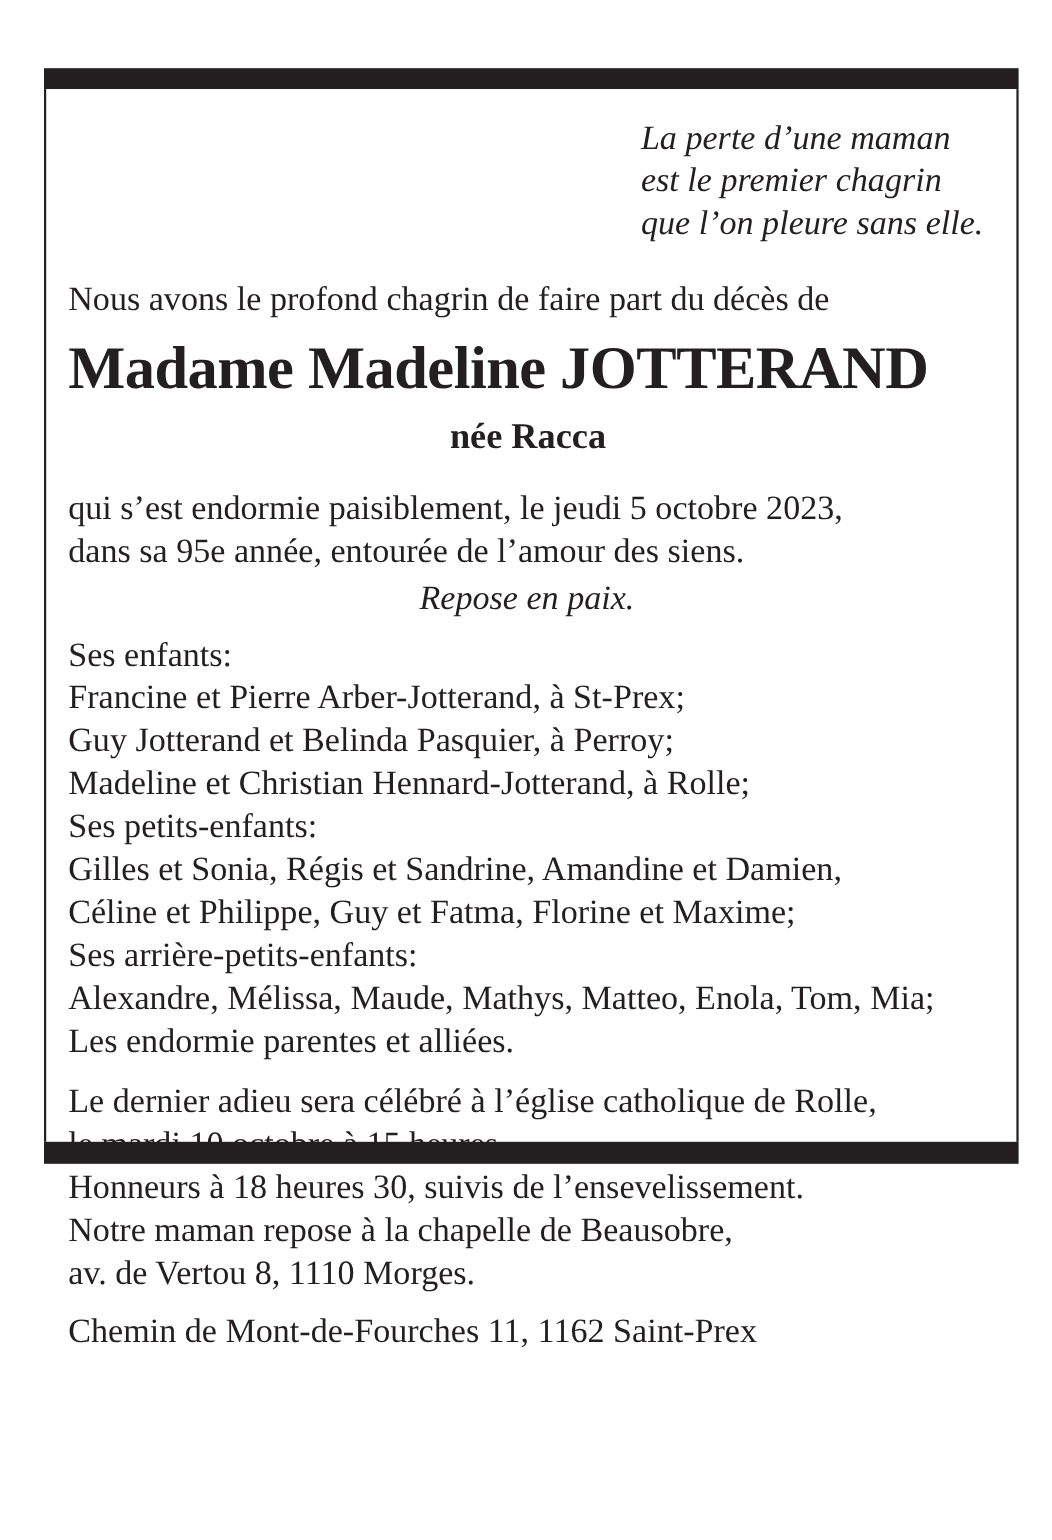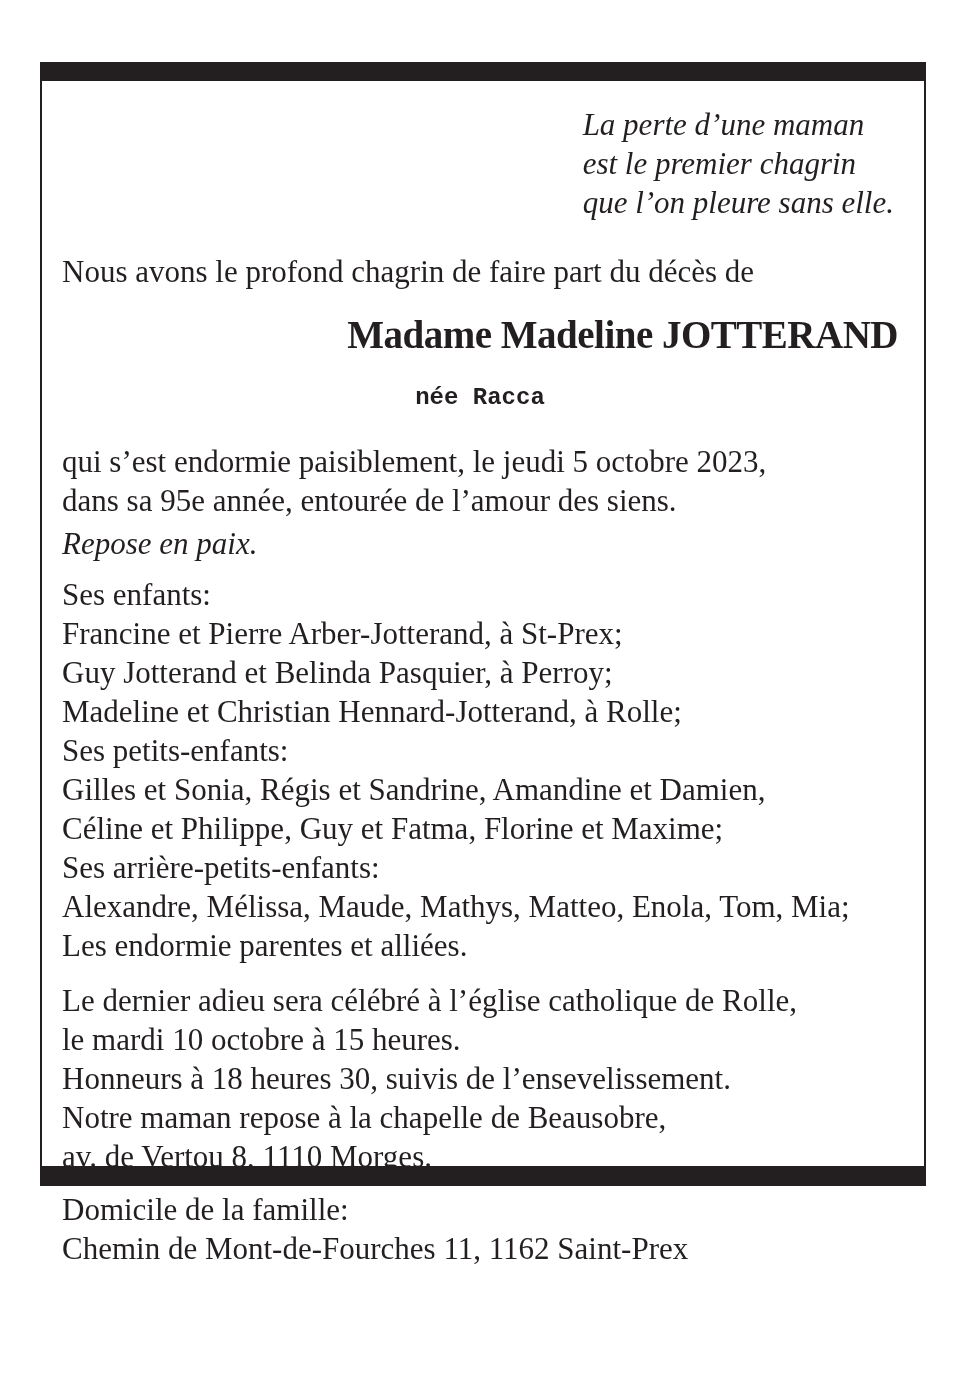--- a/index.html
+++ b/index.html
@@ -16,21 +16,21 @@
     left: 40px; top: 62px;
     width: 886px;
   }
   .rule {
     height: 19px;
     background: #231f20;
   }
   .rule.bottom { height: 20px; }
   .frame {
     box-sizing: border-box;
-    height: 1085px;
+    height: 957px;
     border-left: 2px solid #231f20;
     border-right: 2px solid #231f20;
     background: #ffffff;
     padding: 24px 26px 20px 20px;
   }
   .body-text { font-size: 31px; line-height: 39px; }
   .epigraph {
     width: fit-content;
     margin-left: auto;
     margin-right: 4px;
@@ -39,38 +39,37 @@
     line-height: 39px;
     text-align: left;
   }
   .announcement {
     margin-top: 30px;
     font-size: 31px;
     line-height: 39px;
   }
   .deceased-name {
     margin-top: 12px;
-    text-align: right;
+    text-align: left;
     font-weight: bold;
-    font-size: 39px;
+    font-size: 55px;
     line-height: 64px;
     letter-spacing: -0.5px;
   }
   .maiden-name {
     margin-top: 10px;
     text-align: center;
     font-weight: bold;
-    font-size: 24px;
+    font-size: 33px;
     line-height: 41px;
-    font-family: Liberation Mono, monospace;
   }
   .passing { margin-top: 24px; }
   .rip {
     margin-top: 4px;
-    text-align: left;
+    text-align: center;
     font-style: italic;
     font-size: 31px;
     line-height: 39px;
     padding-right: 2px;
   }
   .family { margin-top: 12px; }
   .ceremony { margin-top: 16px; }
   .repose-location { }
   .family-home { margin-top: 14px; }
 </style>
@@ -117,19 +116,18 @@
       <div>le mardi 10 octobre à 15 heures.</div>
       <div>Honneurs à 18 heures 30, suivis de l’ensevelissement.</div>
     </div>
 
     <div class="repose-location body-text">
       <div>Notre maman repose à la chapelle de Beausobre,</div>
       <div>av. de Vertou 8, 1110 Morges.</div>
     </div>
 
     <div class="family-home body-text">
-      <div>Domicile de la famille:</div>
       <div>Chemin de Mont-de-Fourches 11, 1162 Saint-Prex</div>
     </div>
 
   </div>
   <div class="rule bottom"></div>
 </div>
 
 </body></html>

